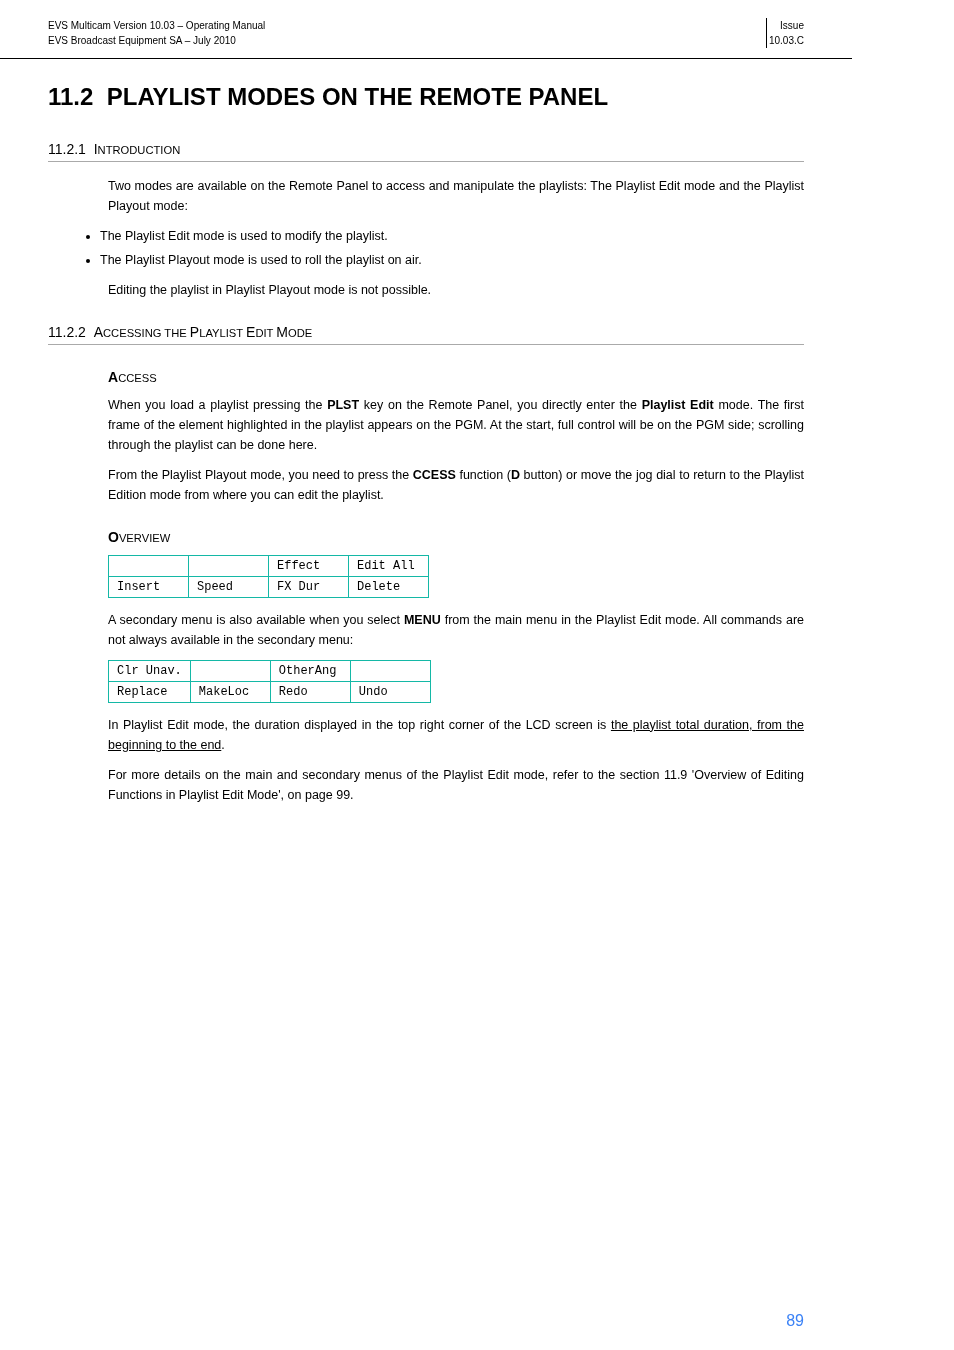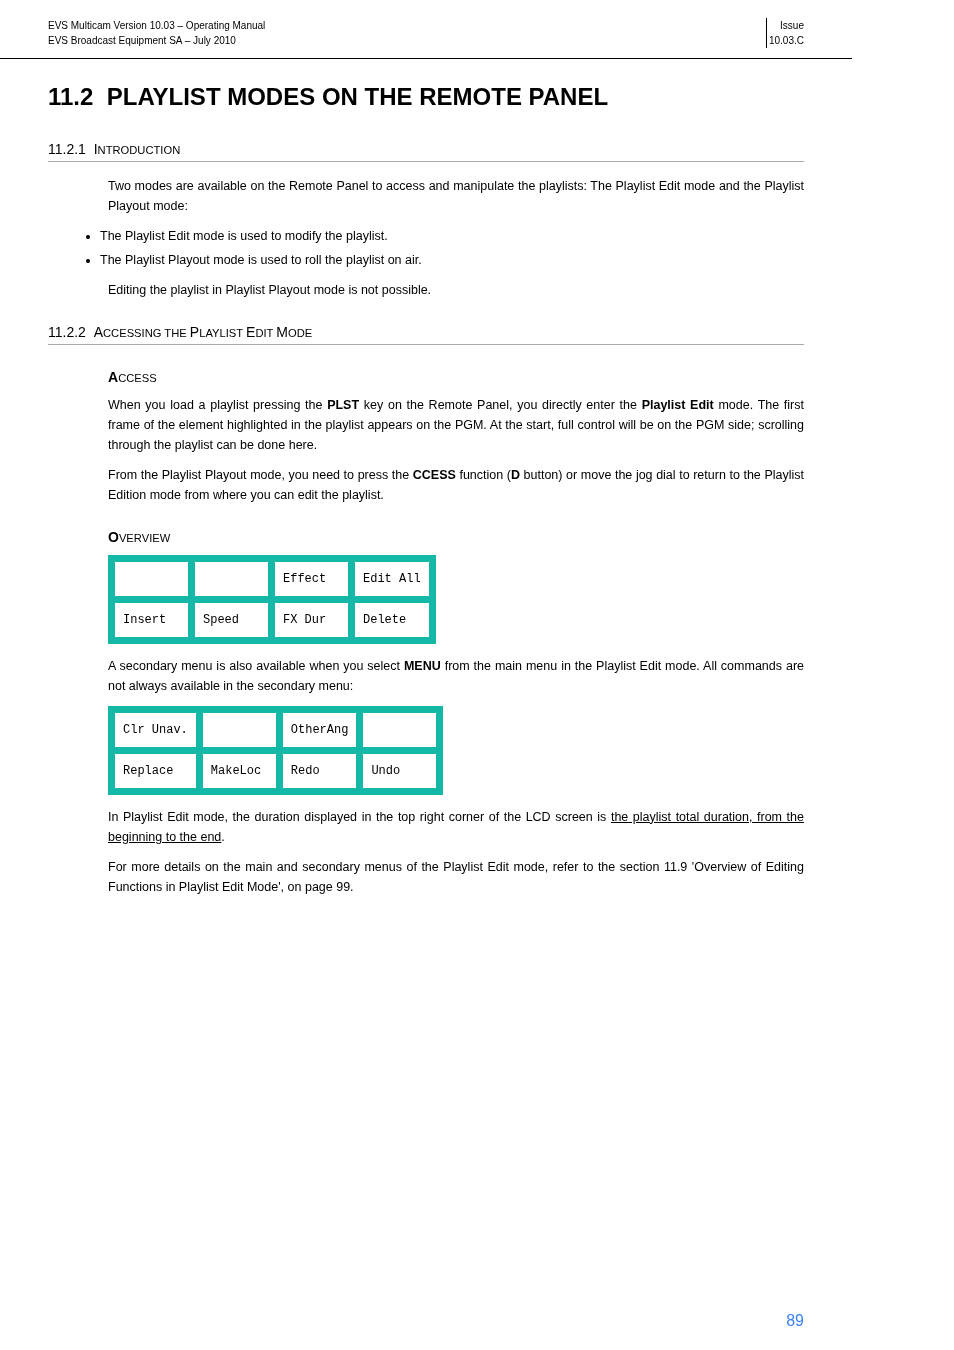--- a/index.html
+++ b/index.html
@@ -114,22 +114,22 @@
     
     .menu-table {
       border-collapse: collapse;
       margin-left: 60px;
       margin-bottom: 12px;
       font-family: 'Courier New', Courier, monospace;
       font-size: 12px;
     }
 
     .menu-table td {
-      border: 7px solid #14b8a6;
-      padding: 10px 8px;
+      border: 1px solid #14b8a6;
+      padding: 3px 8px;
       min-width: 80px;
       vertical-align: top;
     }
 
     .menu-table td.empty {
       background: #fff;
     }
 
     
     strong {

